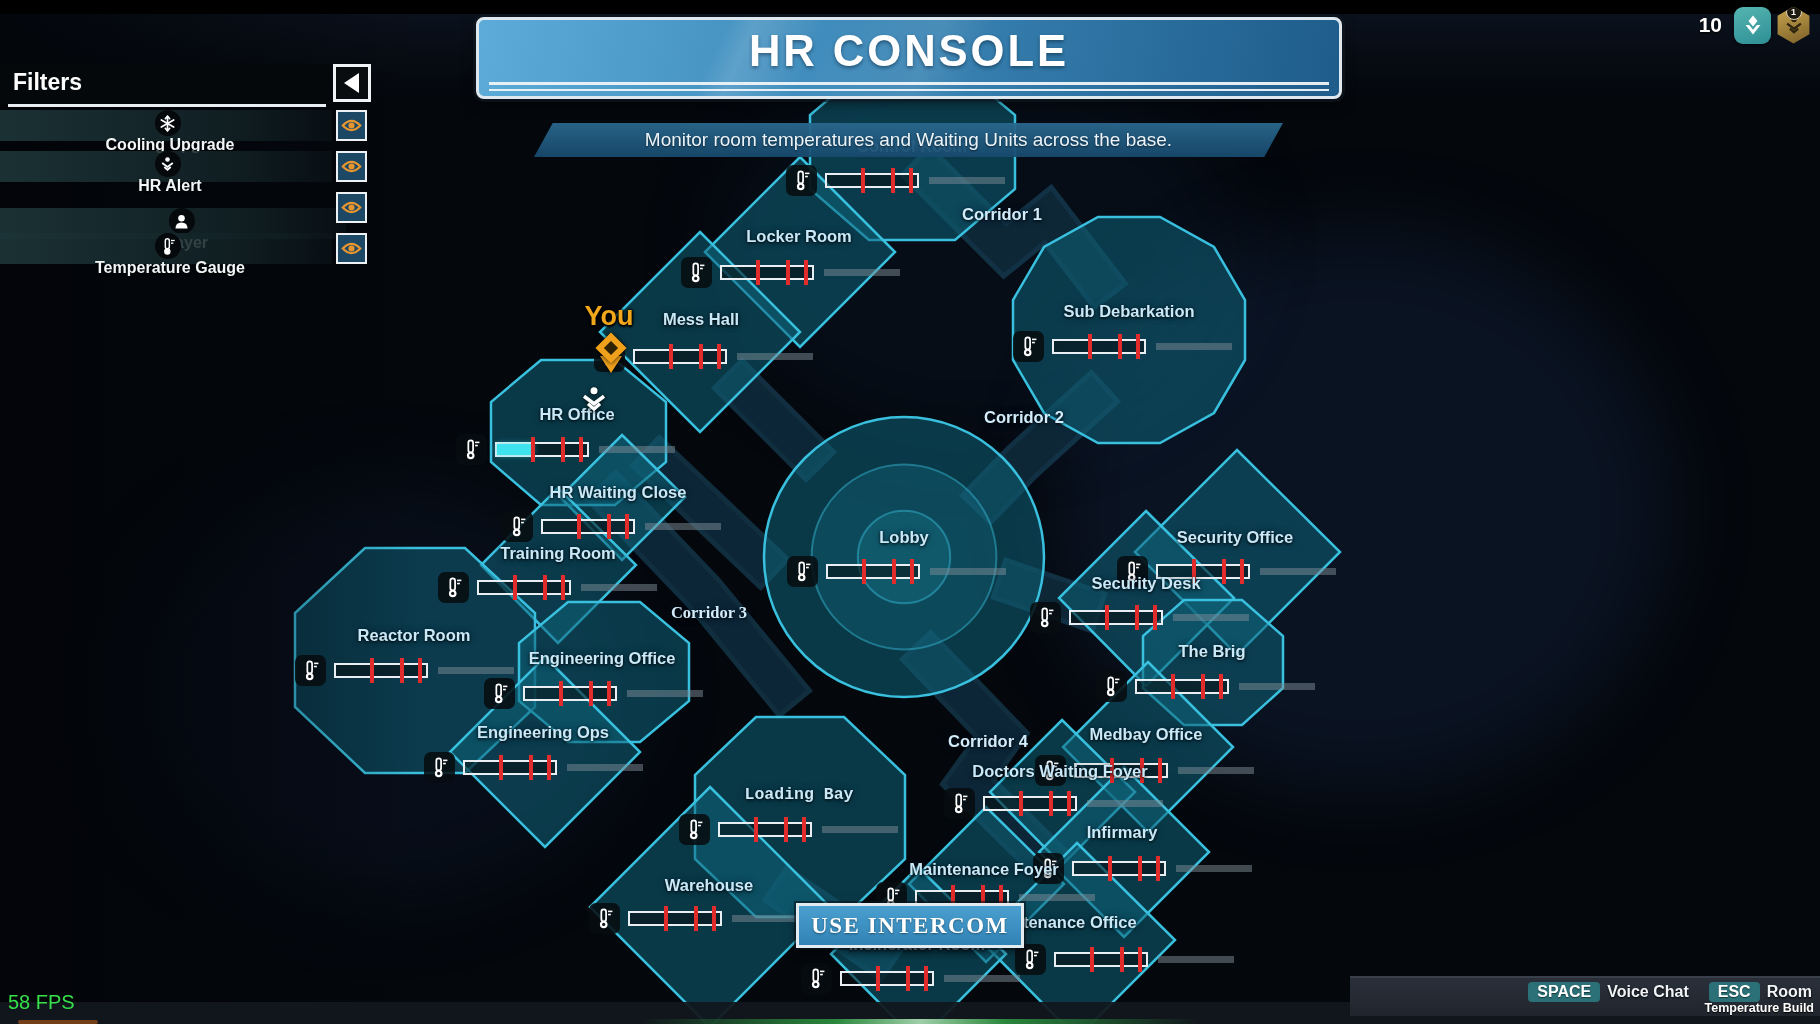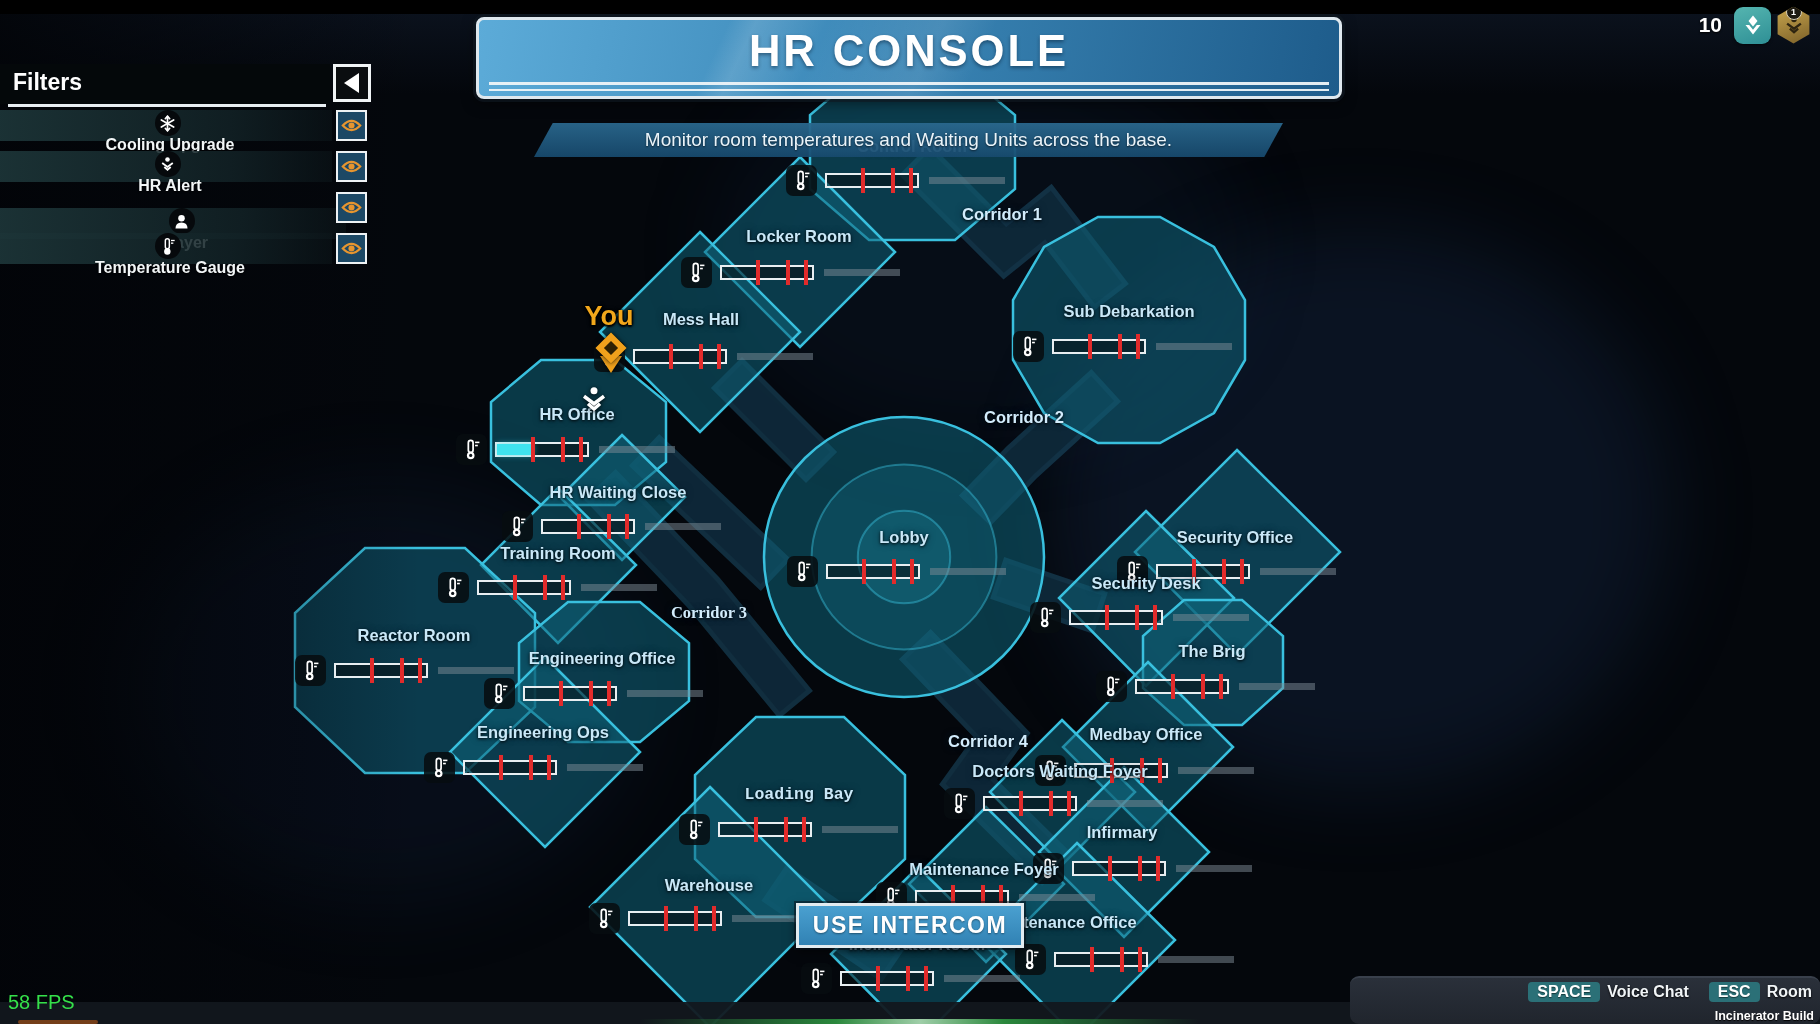--- a/index.html
+++ b/index.html
@@ -81,27 +81,27 @@
   .badge{width:37px;height:37px;display:flex;align-items:center;justify-content:center;margin-left:4px;position:relative;}
   #rank-badge{background:linear-gradient(160deg,#55b5b0,#2e8f95);border-radius:9px;box-shadow:0 1px 3px rgba(0,0,0,.6);}
   #gold-badge{background:linear-gradient(160deg,#c9a64e,#7a5f28);clip-path:polygon(50% 0,93% 25%,93% 75%,50% 100%,7% 75%,7% 25%);}
   #gold-badge-count{position:absolute;top:-3px;left:50%;transform:translateX(-50%);width:14px;height:14px;
     border-radius:50%;background:#1d1a12;border:1.5px solid #d8cfb6;color:#fff;font-size:9px;font-weight:bold;
     line-height:14px;text-align:center;box-sizing:content-box;}
 
   
   #intercom{position:absolute;left:796px;top:903px;width:228px;height:45px;z-index:55;
     background:linear-gradient(180deg,#4aa0d0,#3182b4);border:3px solid #e2ebf0;box-sizing:border-box;
-    color:#fff;font-family:Liberation Sans, sans-serif;font-size:23px;font-weight:bold;letter-spacing:1.5px;
+    color:#fff;font-family:Liberation Serif, serif;font-size:23px;font-weight:bold;letter-spacing:1.5px;
     text-shadow:0 1px 2px rgba(0,0,0,.4);box-shadow:0 0 0 2px rgba(8,16,26,.55),0 4px 10px rgba(0,0,0,.5);cursor:pointer;}
 
   
   #bottom-strip{position:absolute;left:0;top:1002px;width:100%;height:22px;background:rgba(18,23,30,.94);z-index:68;}
-  #bottom-right-panel{position:absolute;right:0;top:976px;width:470px;height:48px;z-index:70;
-    background:linear-gradient(180deg,#2a303a,#20252d);border-top:2px solid #39404c;box-sizing:border-box;border-radius:9px;}
+  #bottom-right-panel{position:absolute;right:0;top:976px;width:470px;height:40px;z-index:70;
+    background:linear-gradient(180deg,#2a303a,#20252d);border-top:2px solid #39404c;box-sizing:border-box;}
   #keyhints{position:absolute;right:8px;top:4px;display:flex;align-items:center;}
   .key-chip{background:#2b7077;color:#fff;font-weight:bold;font-size:16px;padding:1px 9px;border-radius:4px;
     margin-right:7px;cursor:pointer;text-shadow:0 1px 1px rgba(0,0,0,.5);}
   .key-action{color:#f0f4f6;font-weight:bold;font-size:16px;margin-right:20px;text-shadow:0 1px 2px #000;}
   .key-action:last-child{margin-right:0;}
   #build-label{position:absolute;right:6px;bottom:1px;color:#fff;font-weight:bold;font-size:12.5px;text-shadow:0 1px 1px #000;}
   #fps{position:absolute;left:8px;top:991px;z-index:72;color:#35e04a;font-size:20px;}
   #glow-green{position:absolute;left:640px;top:1019px;width:560px;height:5px;z-index:71;
     background:linear-gradient(90deg,rgba(40,140,60,0),#2f9c42 35%,#b8eec0 50%,#2f9c42 65%,rgba(40,140,60,0));opacity:.85;}
   #glow-orange{position:absolute;left:18px;top:1020px;width:80px;height:4px;z-index:71;background:#b85a18;opacity:.6;border-radius:2px;}
@@ -686,18 +686,18 @@
   <button id="intercom">USE INTERCOM</button>
 
   <div id="bottom-strip"></div>
   <div id="bottom-right-panel">
     <div id="keyhints">
       <span class="key-chip">SPACE</span>
       <span class="key-action">Voice Chat</span>
       <span class="key-chip">ESC</span>
       <span class="key-action">Room</span>
     </div>
-    <div id="build-label">Incinerator Build</div>
+    <div id="build-label">Temperature Build</div>
   </div>
   <div id="fps">58 FPS</div>
   <div id="glow-green"></div>
   <div id="glow-orange"></div>
 </div>
 
 </body></html>

